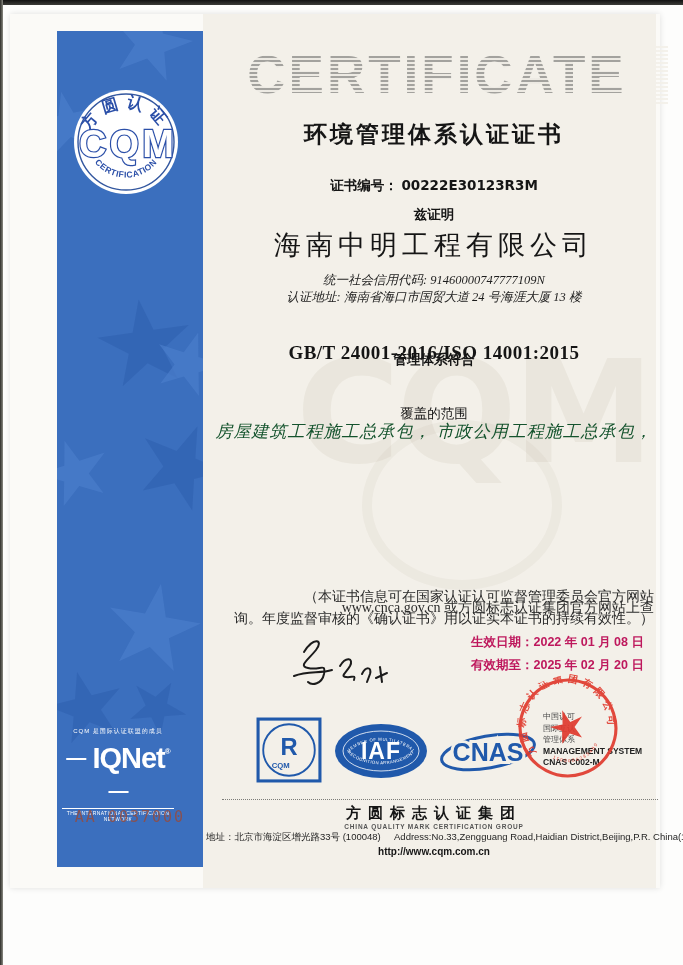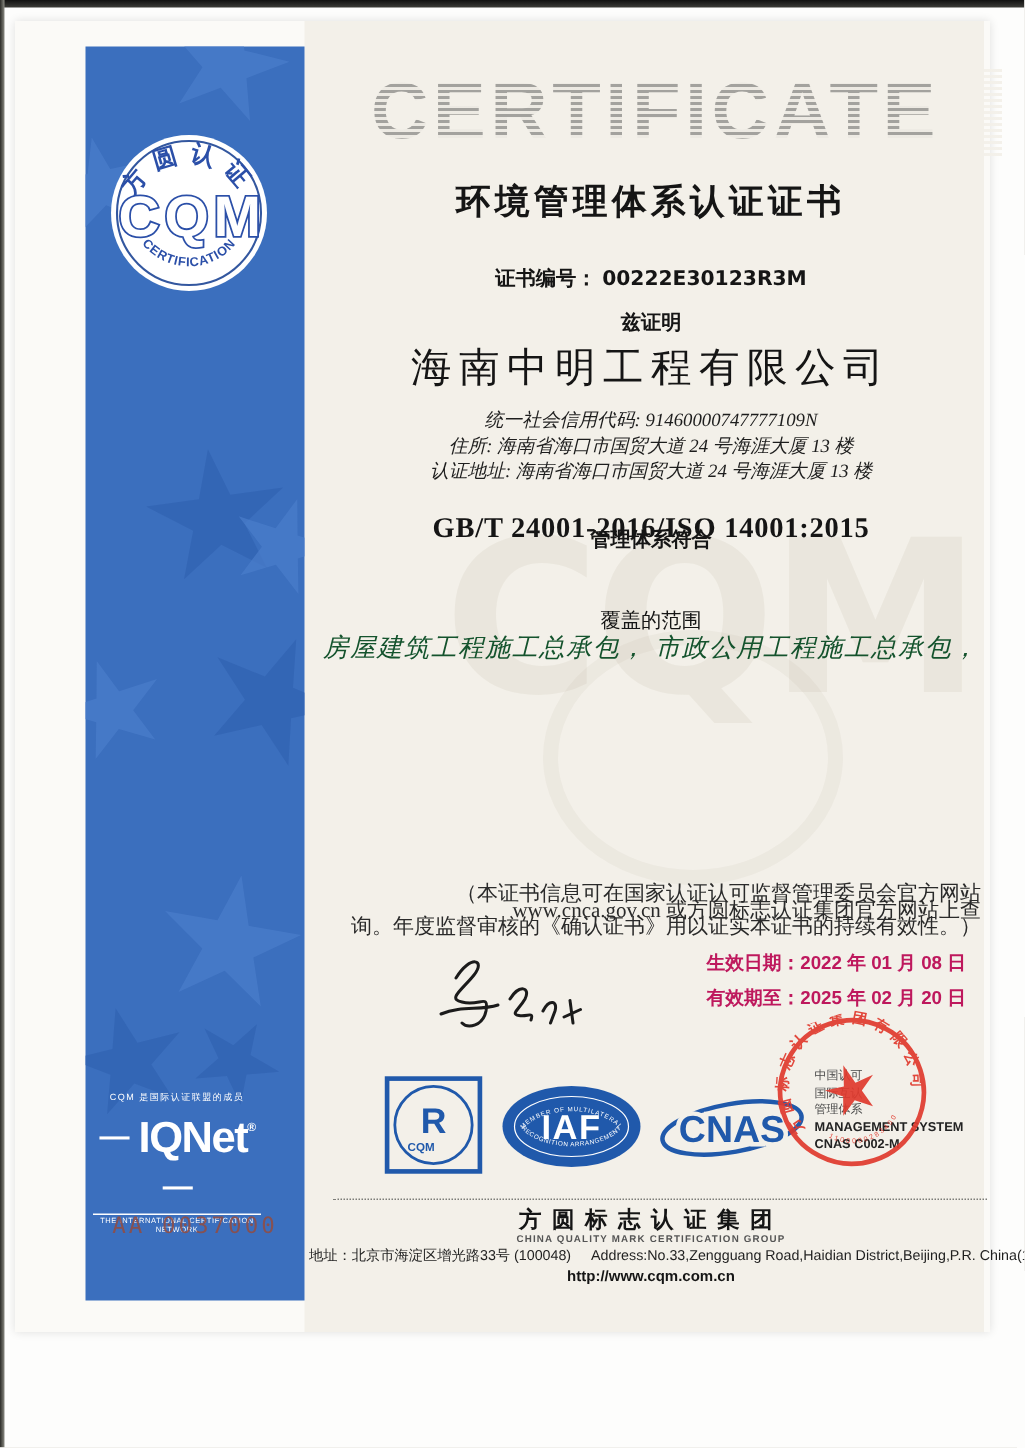--- a/index.html
+++ b/index.html
@@ -110,21 +110,20 @@
 
   <div class="abs center-col" id="title">环境管理体系认证证书</div>
   <div class="abs center-col" id="cert-no">
     <span>证书编号：</span>
     <span class="num">00222E30123R3M</span>
   </div>
   <div class="abs center-col" id="certify">兹证明</div>
   <div class="abs center-col" id="company">海南中明工程有限公司</div>
   <div class="abs center-col" id="company-info">
     <div>统一社会信用代码: 91460000747777109N</div>
-    <div>住所: 海南省海口市国贸大道 24 号海涯大厦 13 楼</div>
     <div>认证地址: 海南省海口市国贸大道 24 号海涯大厦 13 楼</div>
   </div>
   <div class="abs center-col" id="conform">管理体系符合</div>
   <div class="abs center-col" id="standard">GB/T 24001-2016/ISO 14001:2015</div>
   <div class="abs center-col" id="scope-label">覆盖的范围</div>
   <div class="abs center-col scope-line" id="scope1">房屋建筑工程施工总承包， 市政公用工程施工总承包，</div>
   <div class="abs" id="note">
     <div>（本证书信息可在国家认证认可监督管理委员会官方网站 www.cnca.gov.cn 或方圆标志认证集团官方网站上查</div>
     <div>询。年度监督审核的《确认证书》用以证实本证书的持续有效性。）</div>
   </div>

